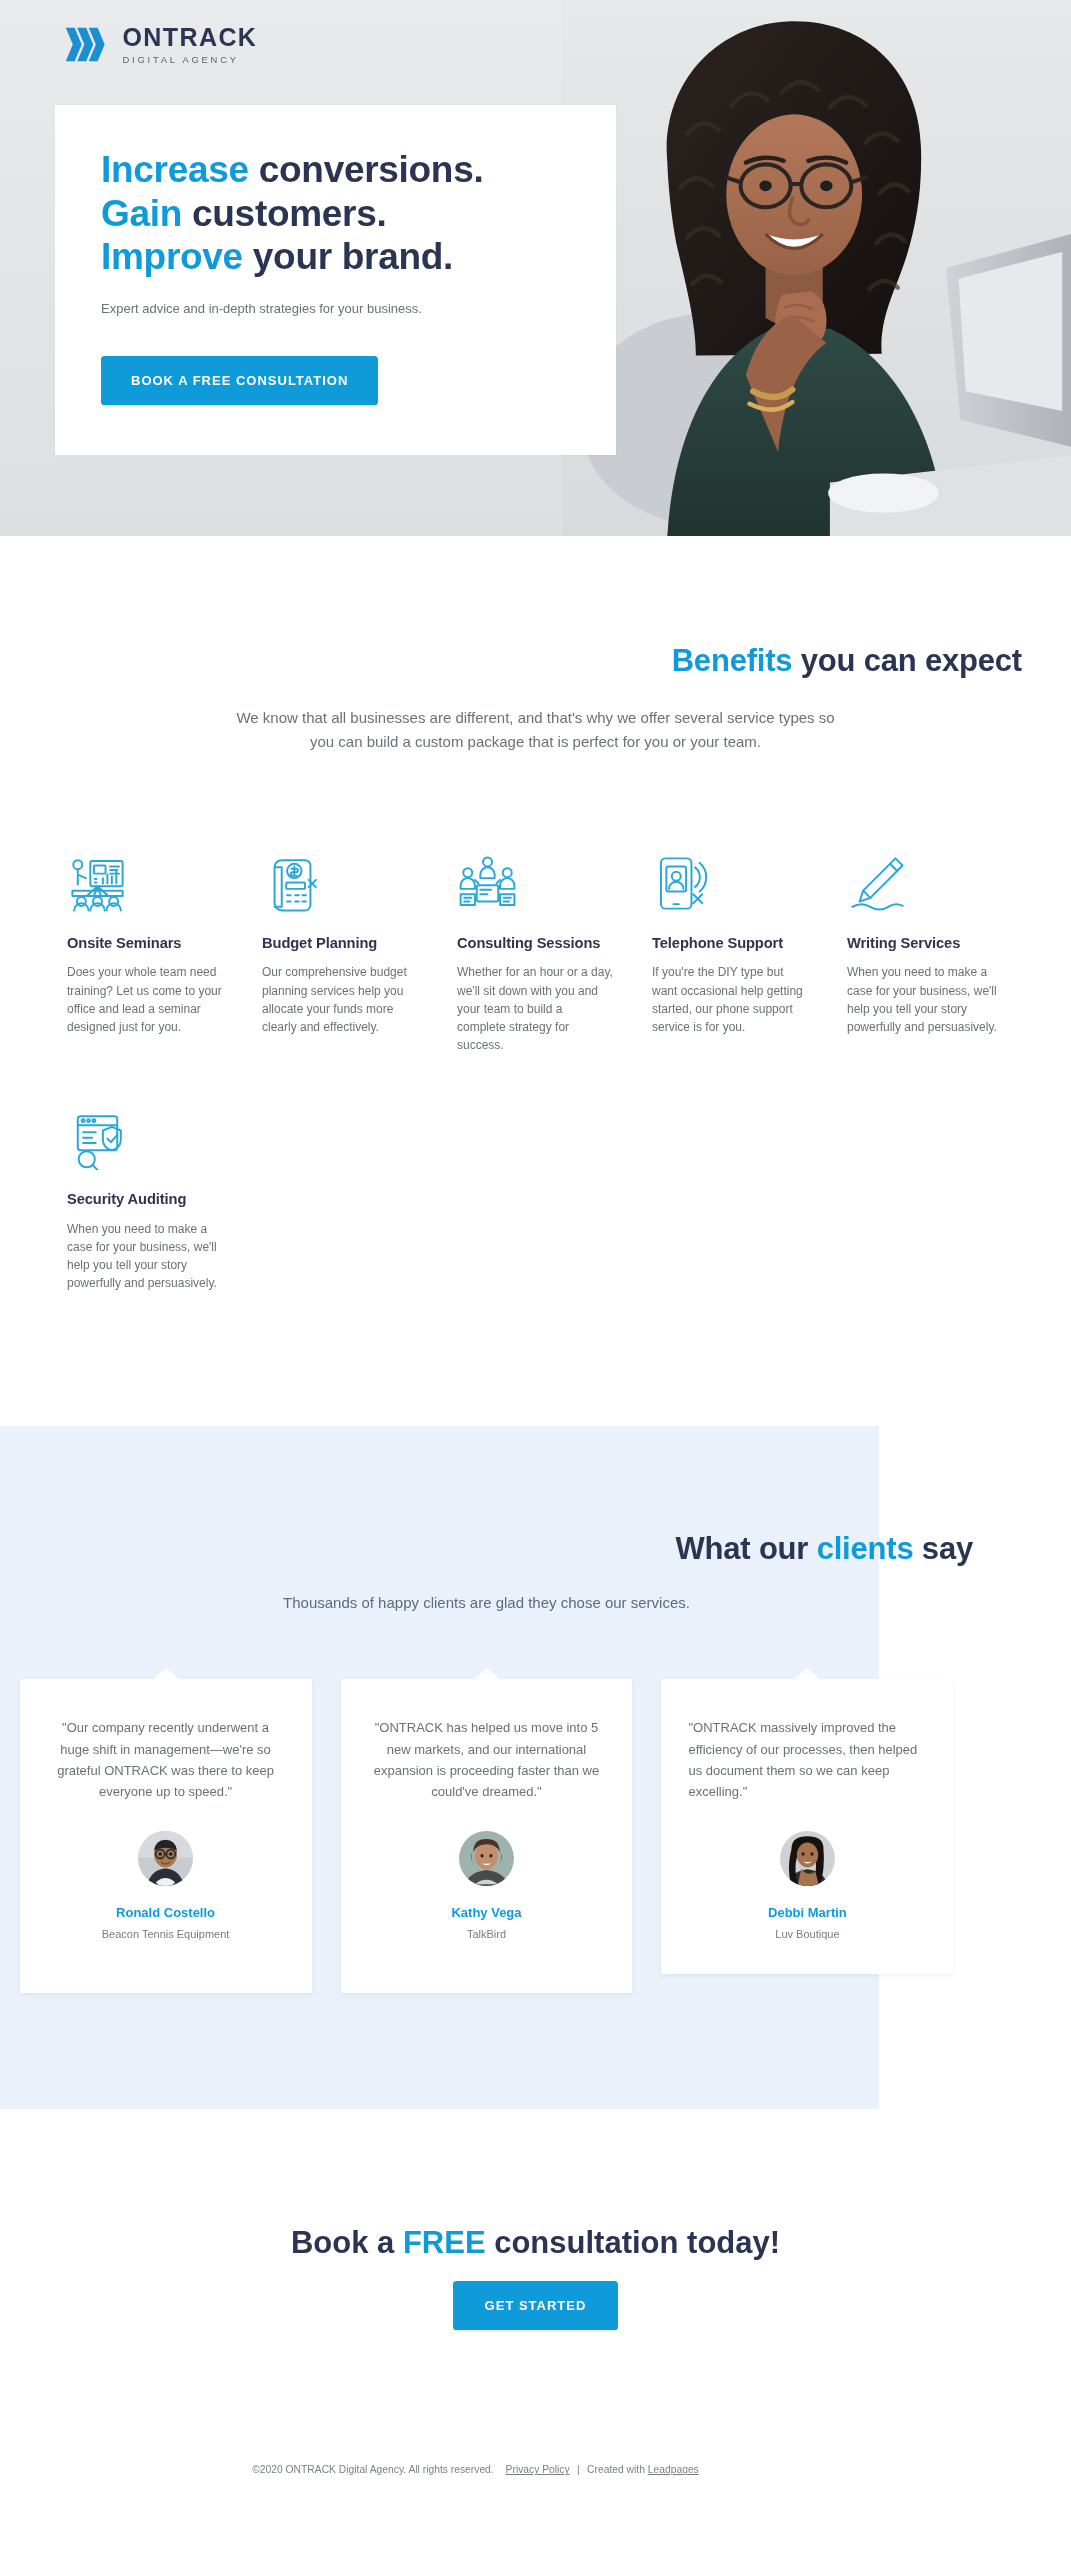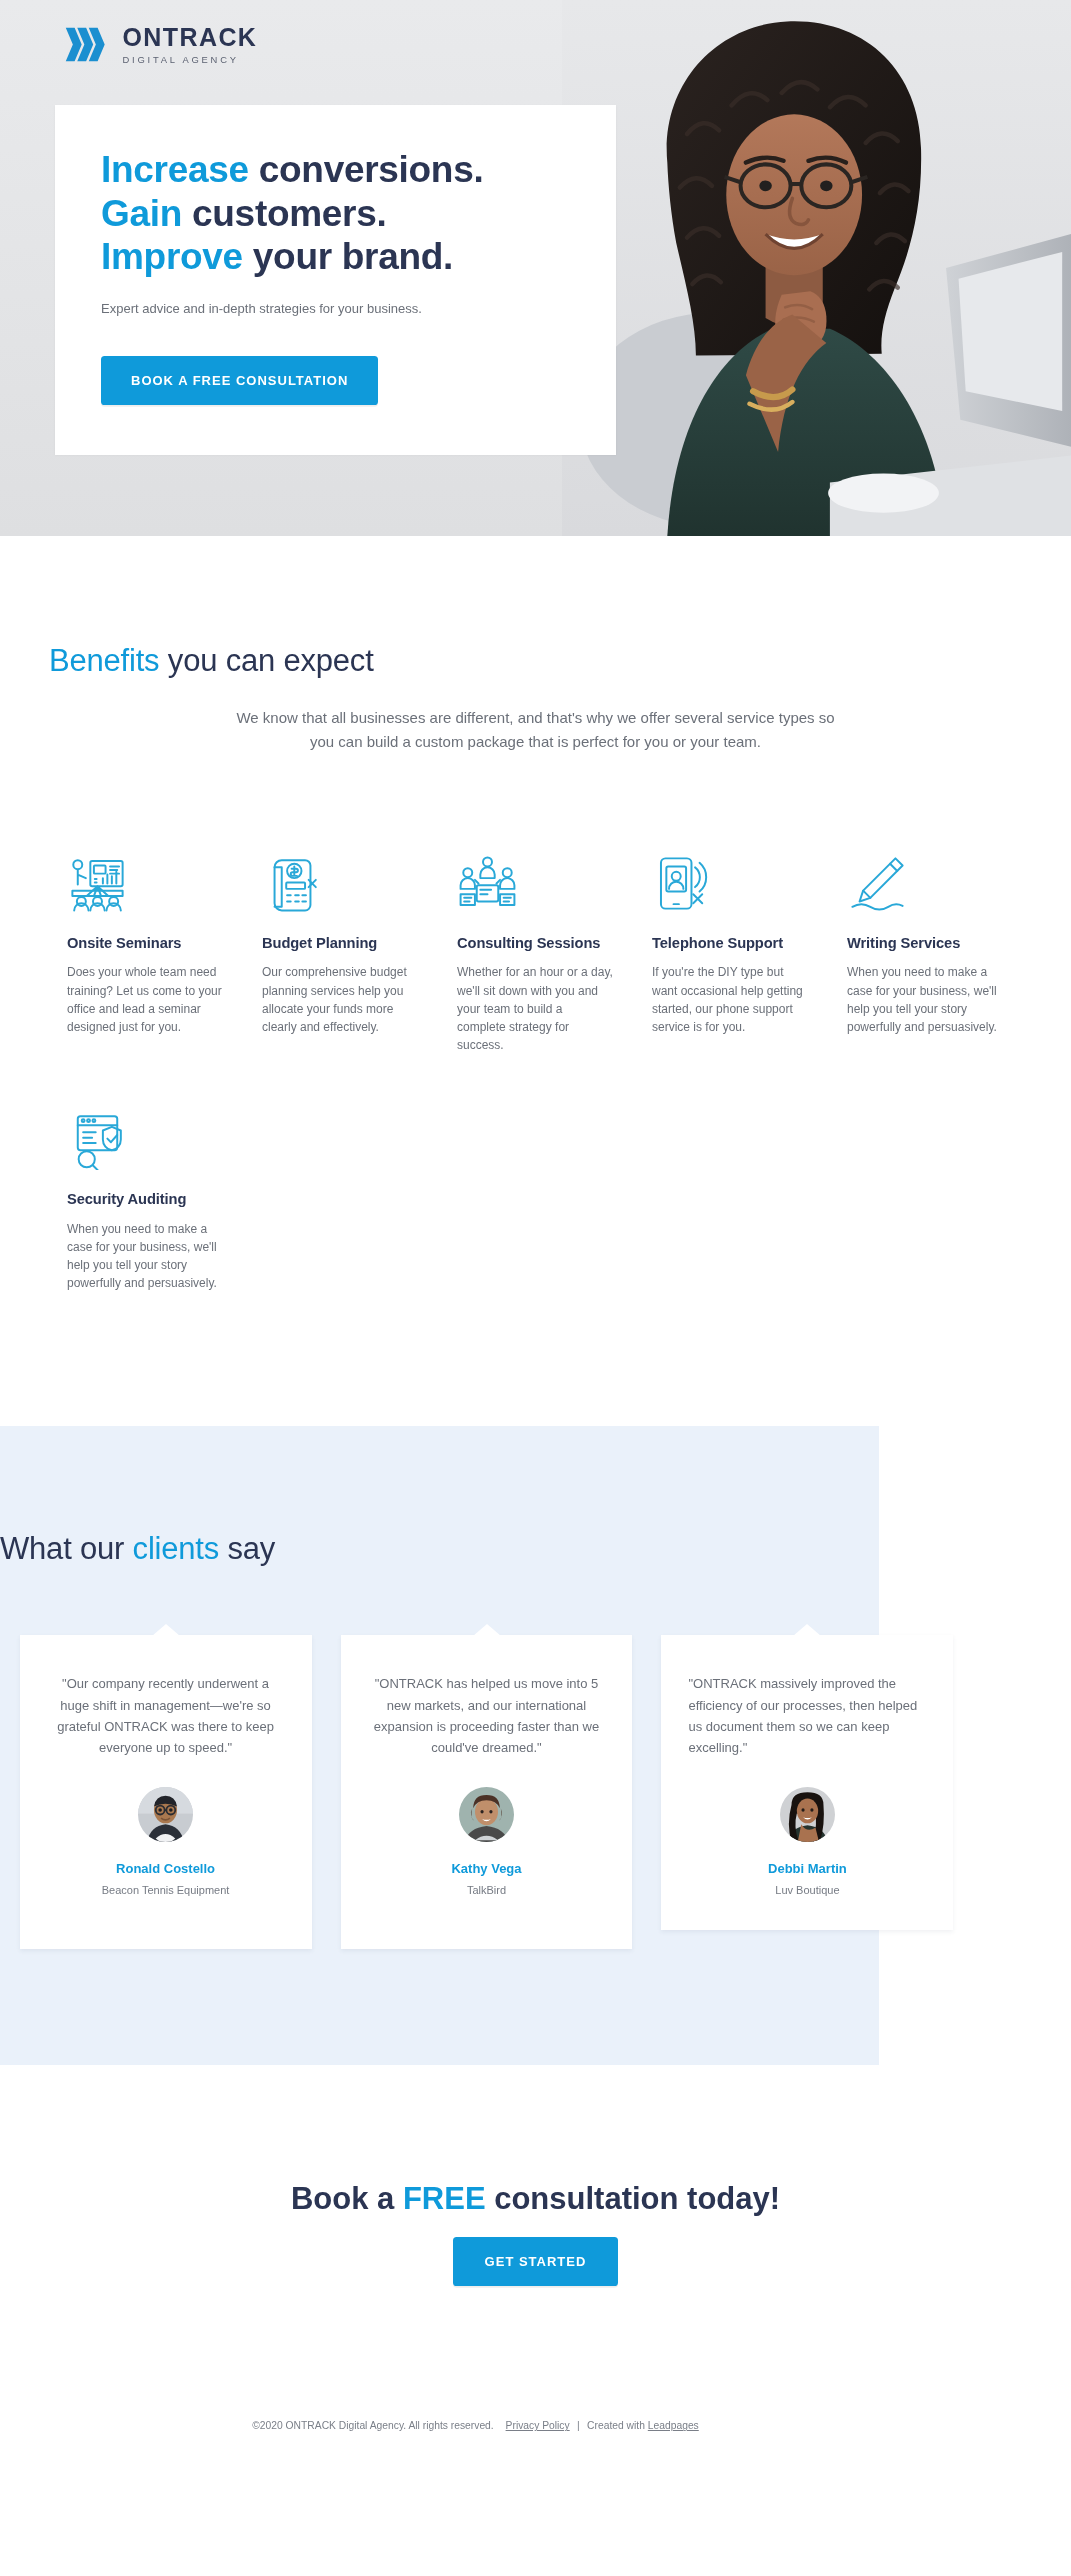--- a/index.html
+++ b/index.html
@@ -86,23 +86,23 @@
   }
 
   
   .benefits {
     width: 1071px;
     background: #ffffff;
     padding: 107px 0 134px 0;
   }
   .inner { width: 973px; margin: 0 auto; }
   .sec-title {
-    text-align: left;
+    text-align: right;
     font-size: 31px;
-    font-weight: normal;
+    font-weight: bold;
     color: #2b3553;
     letter-spacing: -0.2px;
   }
   .sec-sub {
     margin: 27px auto 0 auto;
     max-width: 625px;
     text-align: center;
     font-size: 15px;
     line-height: 1.62;
     color: #6b7079;
@@ -479,20 +479,21 @@
 
     </div>
   </div>
 </section>
 
 <section class="testimonials">
   <div class="inner">
     <h2 class="sec-title">
       <span>What our </span><span class="hl">clients</span><span> say</span>
     </h2>
+    <p class="t-sub">Thousands of happy clients are glad they chose our services.</p>
 
     <div class="t-grid">
 
       <div class="t-card c1">
         <p class="t-quote">"Our company recently underwent a huge shift in management—we're so grateful ONTRACK was there to keep everyone up to speed."</p>
         <span class="avatar">
           <svg viewBox="0 0 62 62" aria-hidden="true">
             <rect width="62" height="62" fill="#c8ccd1"></rect>
             <rect x="0" y="0" width="62" height="30" fill="#d6dadf"></rect>
             <path d="M10 62 q4 -18 21 -20 q17 2 21 20 Z" fill="#2a2f38"></path>

